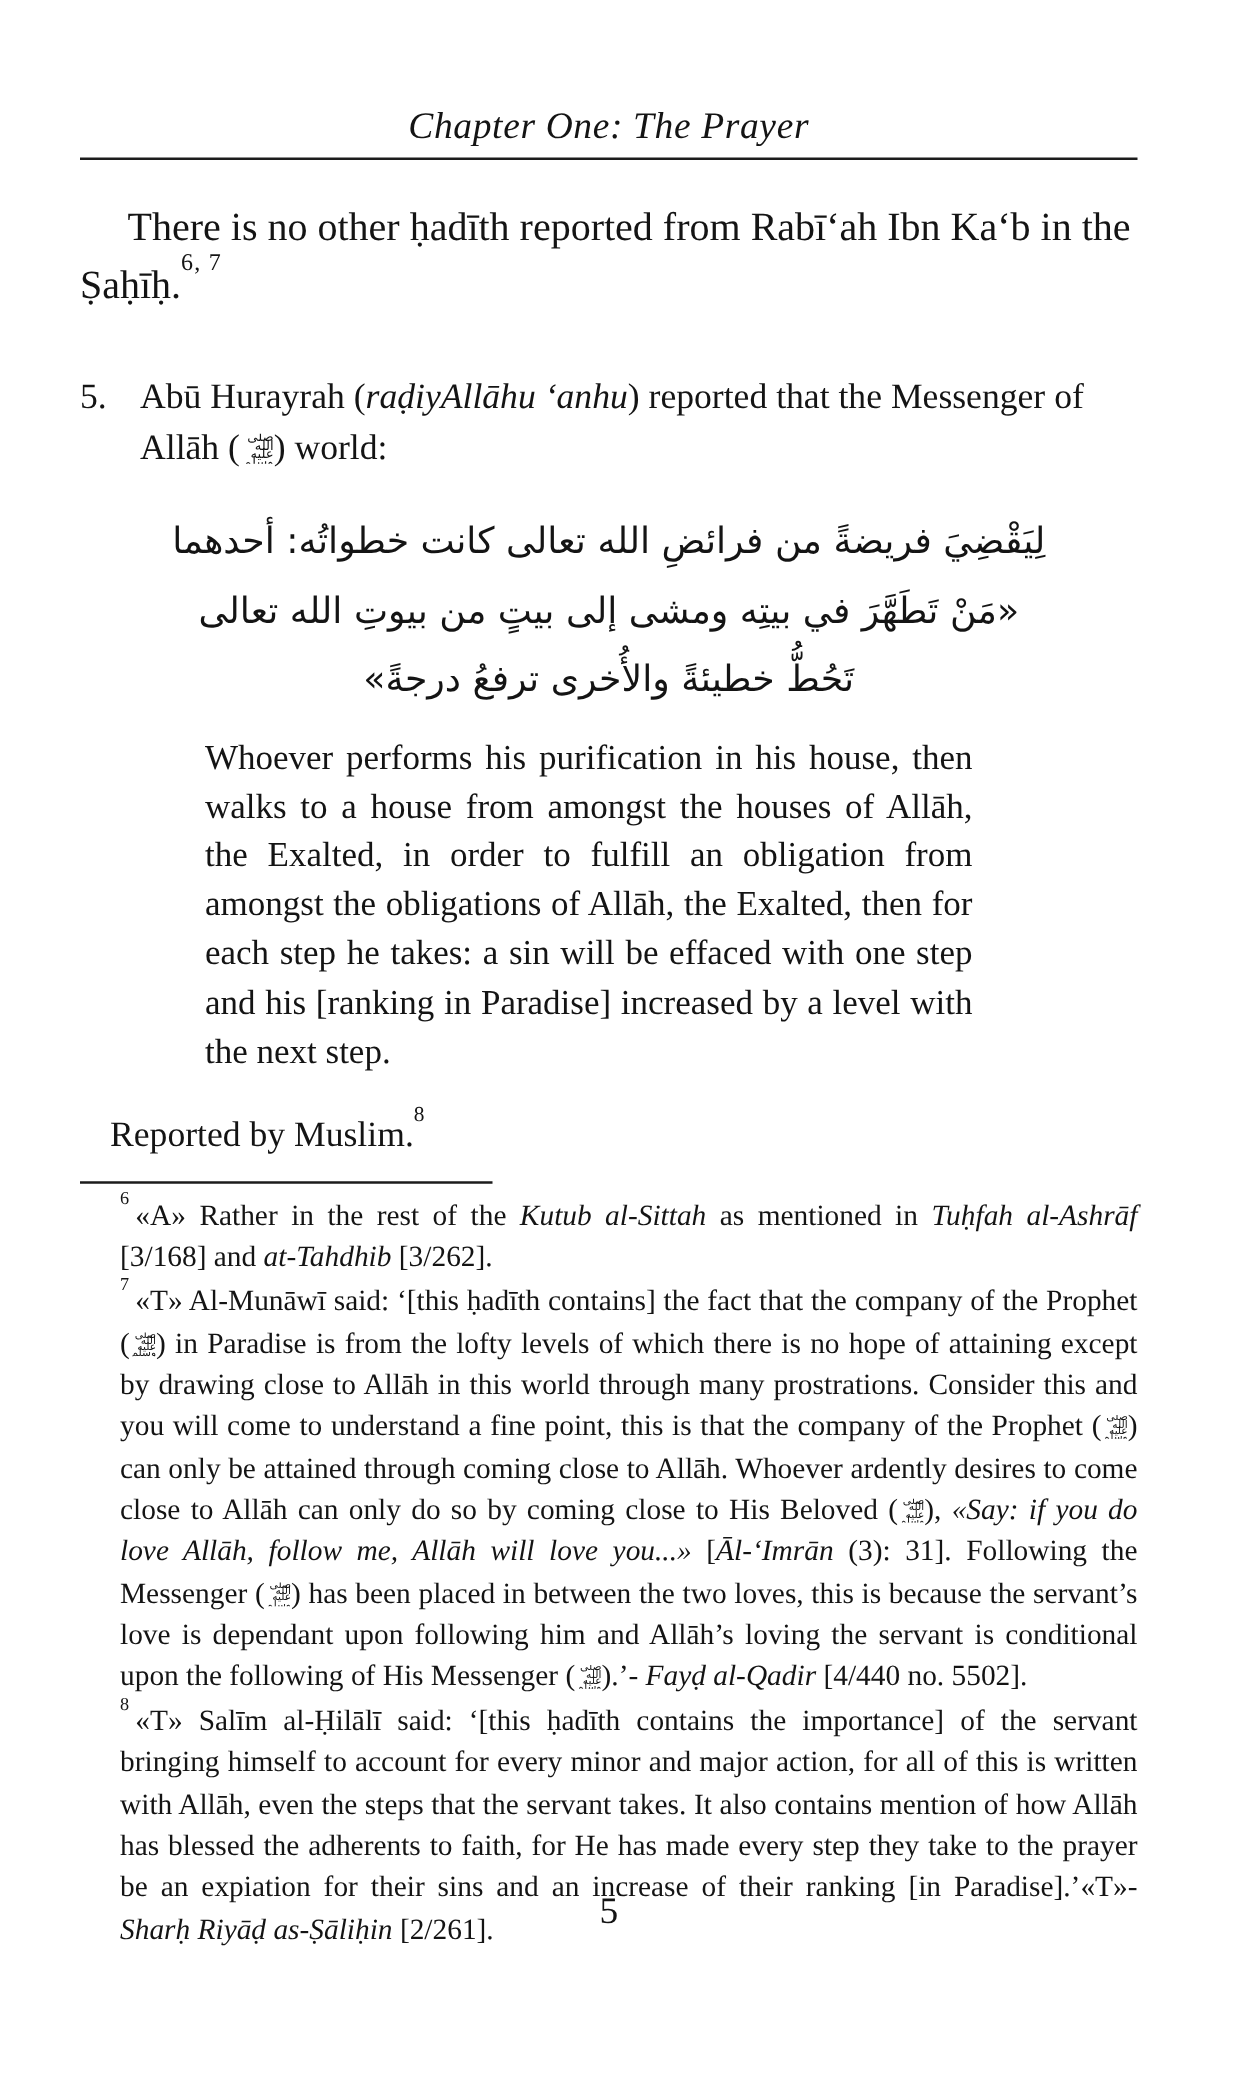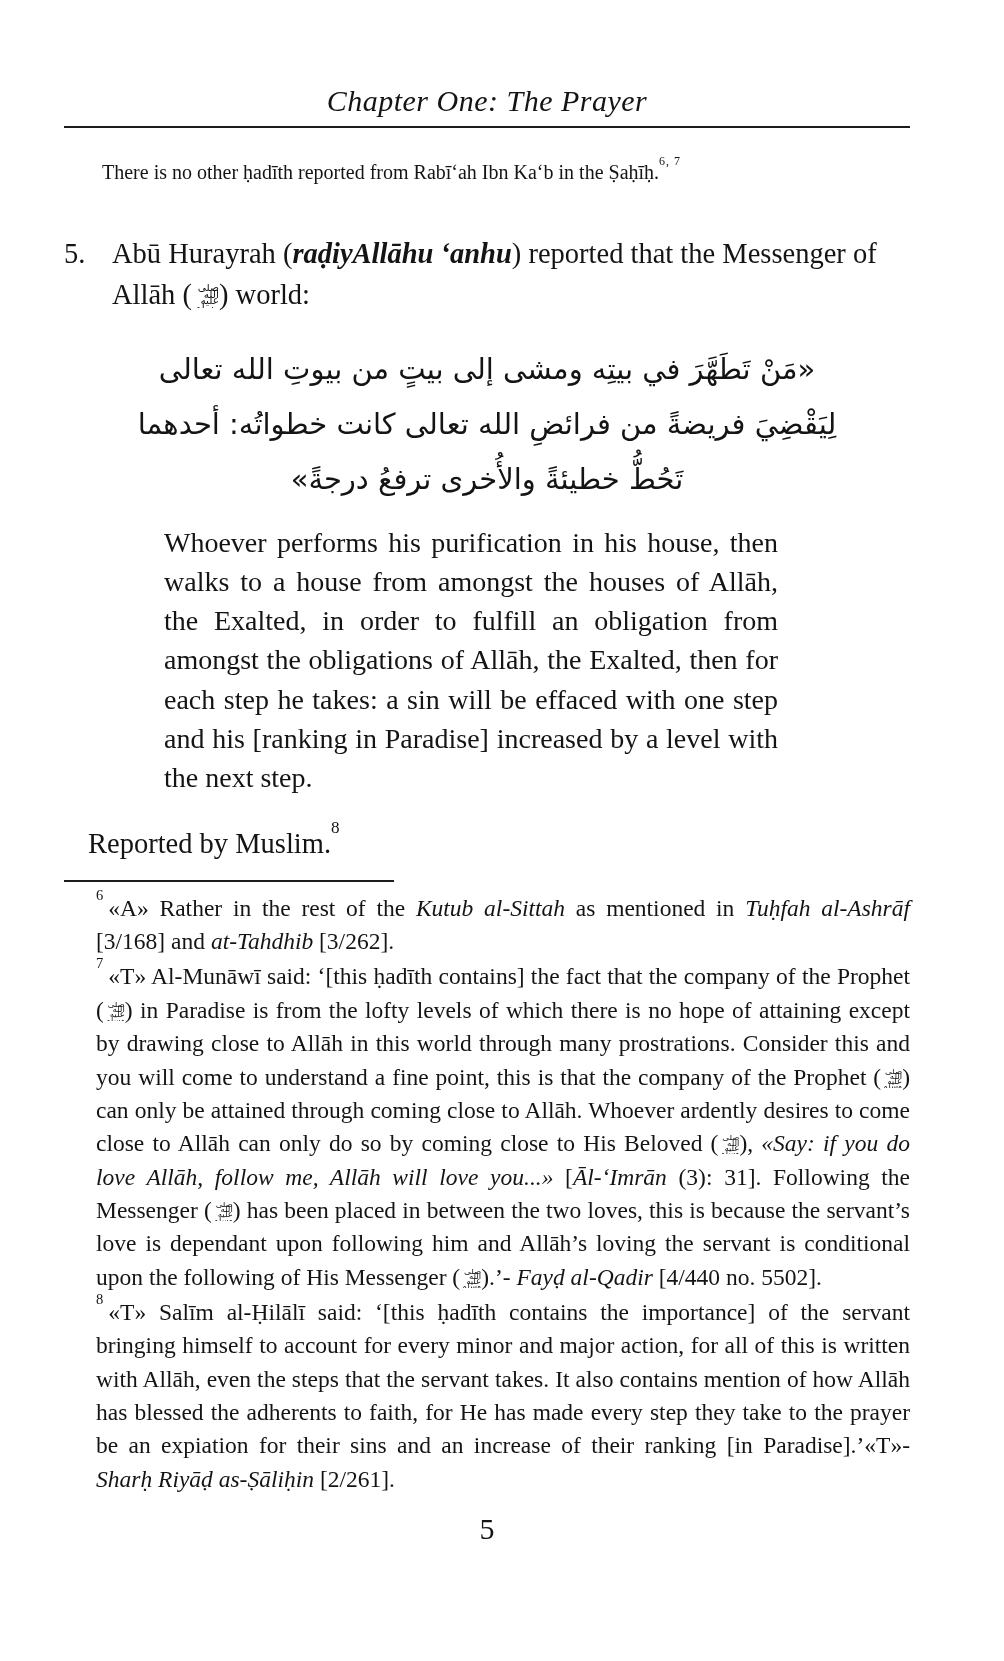--- a/index.html
+++ b/index.html
@@ -19,39 +19,39 @@
     font-size:30px;
     letter-spacing:0.5px;
   }
   .header-rule {
     border:none;
     border-top:2.5px solid #1c1c1c;
     margin:8px 0 0 0;
   }
   .intro {
     margin:30px 0 0 0;
-    font-size:20px;
+    font-size:32px;
     line-height:1.45;
     text-indent:38px;
   }
   sup.ref {
     font-size:60%;
     position:relative;
     top:-0.55em;
     letter-spacing:1px;
   }
   .hadith-item {
     display:flex;
     margin-top:46px;
     font-size:28.5px;
     line-height:1.45;
   }
   .hadith-item .num { width:48px; flex:none; }
   .hadith-item .item-text { flex:1; }
-  .honorific { font-style:italic;font-weight:bold; }
+  .honorific { font-style:italic; }
   .arabic {
     direction:rtl;
     text-align:center;
     font-family:"DejaVu Sans",sans-serif;
     font-size:29px;
     line-height:1.9;
     margin:26px 30px 0 30px;
   }
   .translation {
     margin:16px 0 0 100px;
@@ -117,22 +117,22 @@
   </header>
 
   <p class="intro"><span>There is no other ḥadīth reported from Rabī‘ah Ibn Ka‘b in the Ṣaḥīḥ.</span><sup class="ref">6, 7</sup></p>
 
   <div class="hadith-item">
     <div class="num">5.</div>
     <div class="item-text"><span>Abū Hurayrah (</span><span class="honorific">raḍiyAllāhu ‘anhu</span><span>) reported that the Messenger of Allāh (</span><span class="saw">صلى الله عليه وسلم</span><span>) world:</span></div>
   </div>
 
   <div class="arabic" dir="rtl">
+    <div>لِيَقْضِيَ فريضةً من فرائضِ الله تعالى كانت خطواتُه: أحدهما</div>
     <div>«مَنْ تَطَهَّرَ في بيتِه ومشى إلى بيتٍ من بيوتِ الله تعالى</div>
-    <div>لِيَقْضِيَ فريضةً من فرائضِ الله تعالى كانت خطواتُه: أحدهما</div>
     <div>تَحُطُّ خطيئةً والأُخرى ترفعُ درجةً»</div>
   </div>
 
   <p class="translation">Whoever performs his purification in his house, then walks to a house from amongst the houses of Allāh, the Exalted, in order to fulfill an obligation from amongst the obligations of Allāh, the Exalted, then for each step he takes: a sin will be effaced with one step and his [ranking in Paradise] increased by a level with the next step.</p>
 
   <p class="reported"><span>Reported by Muslim.</span><sup class="ref">8</sup></p>
 
   <div class="footnote-rule"></div>
 
   <div class="footnotes">

